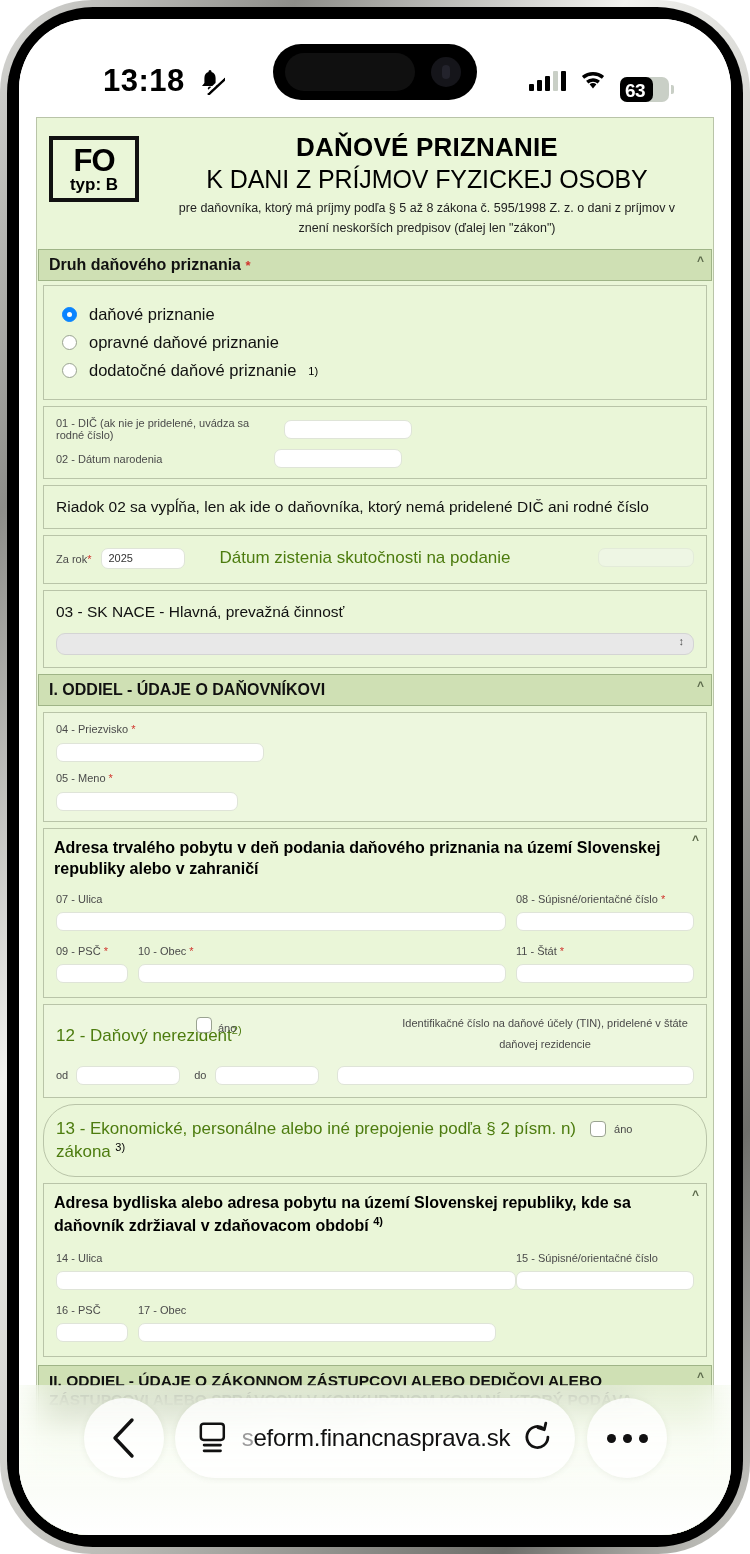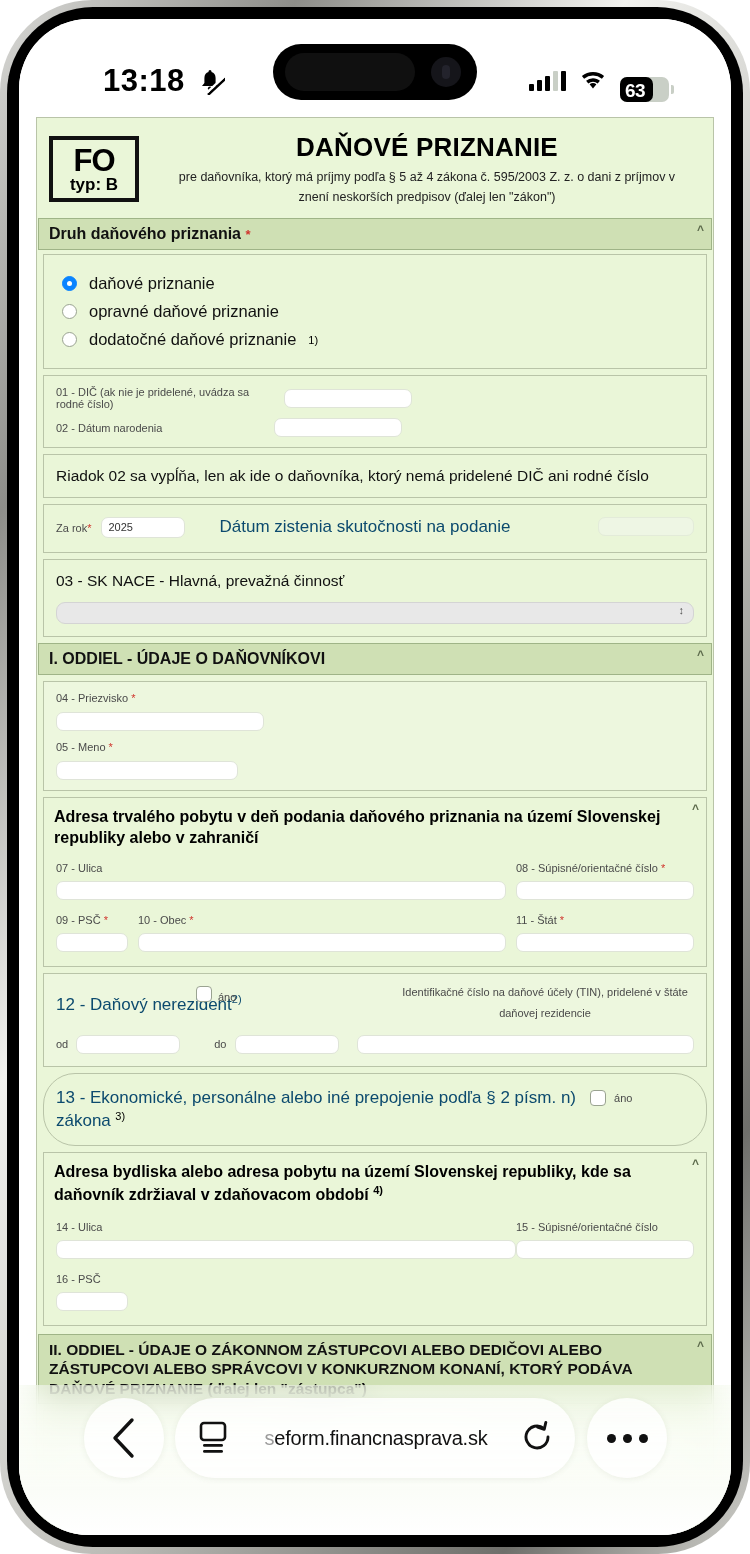--- a/index.html
+++ b/index.html
@@ -99,21 +99,21 @@
     background:#edf7de; border:1px solid #b9c4a8; margin:6px;
     padding:10px 12px; position:relative;
   }
   .flat{ background:#eaf6d8; border:1px solid #b9c4a8; margin:6px; padding:10px 12px; position:relative;}
   .fl{ font-size:11px; color:#4a4a4a; }
   .fl .req{font-size:11px;}
   .inp{
     background:#fff; border:1px solid #dfe4d8; border-radius:7px;
     height:19px; display:block;
   }
-  .big-txt{ font-size:17px; color:#0c4a6e; }
+  .big-txt{ font-size:17px; color:#4d7c0f; }
   .med-txt{ font-size:15.5px; color:#111; }
   .sup{ font-size:11px; vertical-align:super; }
 
   .radio-row{ display:flex; align-items:center; gap:12px; margin:9px 0 9px 6px; }
   .rd{ width:15px; height:15px; border-radius:50%; border:1px solid #9aa391; background:#fff; flex:none;}
   .rd.on{ border:1px solid #0a84ff; background:#0a84ff; position:relative;}
   .rd.on::after{content:"";position:absolute;left:4px;top:4px;width:5px;height:5px;border-radius:50%;background:#fff;}
   .rd-lbl{ font-size:16.5px; color:#111;}
 
   .cb{ width:16px;height:16px;border:1px solid #9aa391;border-radius:4px;background:#fff;display:inline-block;}
@@ -126,21 +126,21 @@
   }
   .glass{
     background:rgba(255,255,255,0.80);
     border-radius:40px;
     box-shadow:0 1px 6px rgba(80,95,60,0.09);
   }
   #back-btn{ position:absolute; left:65px; top:13px; width:80px; height:80px; border-radius:50%;
              display:flex;align-items:center;justify-content:center;}
   #urlbar{ position:absolute; left:156px; top:13px; width:400px; height:80px;
            display:flex;align-items:center;padding:0 22px; gap:14px;}
-  #url-text{ flex:1; text-align:center; font-size:20px; color:#111; letter-spacing:-.2px; white-space:nowrap;}
+  #url-text{ flex:1; text-align:center; font-size:24px; color:#111; letter-spacing:-.2px; white-space:nowrap;}
   #url-text .dim{ color:#9b9b9b; }
   #more-btn{ position:absolute; left:568px; top:13px; width:80px; height:80px; border-radius:50%;
              display:flex;align-items:center;justify-content:center; gap:7px;}
   .dot{width:9px;height:9px;border-radius:50%;background:#111;}
 </style>
 </head>
 <body>
 
 <div id="phone">
   <div id="bezel"></div>
@@ -182,21 +182,22 @@
       <div id="doc">
 
         <div style="padding:14px 12px 14px 12px; display:flex; align-items:flex-start; gap:14px;">
           <div style="border:4px solid #111; width:90px; height:66px; flex:none; margin-top:4px;
                       display:flex; flex-direction:column; align-items:center; justify-content:center; line-height:1;">
             <div style="font-size:31px; font-weight:700; letter-spacing:-1px;">FO</div>
             <div style="font-size:17px; font-weight:700;">typ: B</div>
           </div>
           <div style="flex:1; text-align:center;">
             <div style="font-size:26px; font-weight:700; letter-spacing:.2px;">DAŇOVÉ PRIZNANIE</div>
-            <div style="font-size:12.5px; margin-top:7px; color:#222;">pre daňovníka, ktorý má príjmy podľa § 5 až 4 zákona č. 595/2003 Z. z. o dani z príjmov v</div>
+            <div style="font-size:25px; font-weight:400; letter-spacing:-.1px; margin-top:2px;">K DANI Z PRÍJMOV FYZICKEJ OSOBY</div>
+            <div style="font-size:12.5px; margin-top:7px; color:#222;">pre daňovníka, ktorý má príjmy podľa § 5 až 8 zákona č. 595/1998 Z. z. o dani z príjmov v</div>
             <div style="font-size:12.5px; margin-top:6px; color:#222;">znení neskorších predpisov (ďalej len "zákon")</div>
           </div>
         </div>
 
         <div class="sect-hdr" style="margin:0 1px;">
           <span>Druh daňového priznania</span>
           <span class="req">*</span>
           <span class="caret">^</span>
         </div>
         <div class="flat" style="margin:4px 6px 6px 6px;">
@@ -324,21 +325,21 @@
               <span class="fl" style="position:absolute; left:162px; top:5px;">áno</span>
             </div>
             <div style="flex:1; text-align:center;">
               <div class="fl">Identifikačné číslo na daňové účely (TIN), pridelené v štáte</div>
               <div class="fl" style="margin-top:9px;">daňovej rezidencie</div>
             </div>
           </div>
           <div style="display:flex; align-items:center; gap:8px; margin-top:16px;">
             <span class="fl">od</span>
             <span class="inp" style="width:104px;"></span>
-            <span class="fl" style="margin-left:26px;">do</span>
+            <span class="fl" style="margin-left:6px;">do</span>
             <span class="inp" style="width:104px;"></span>
             <span class="inp" style="flex:1; margin-left:10px;"></span>
           </div>
         </div>
 
         <div class="flat" style="margin:6px; padding:14px 12px;border-radius:32px;">
           <div style="display:flex; align-items:center;">
             <span class="big-txt">13 - Ekonomické, personálne alebo iné prepojenie podľa § 2 písm. n)</span>
             <span class="cb" style="margin-left:14px;"></span>
             <span class="fl" style="margin-left:8px;">áno</span>
@@ -362,20 +363,24 @@
                 <span class="inp" style="margin-top:7px;"></span>
               </div>
               <div style="width:178px;">
                 <div class="fl">15 - Súpisné/orientačné číslo</div>
                 <span class="inp" style="margin-top:7px;"></span>
               </div>
             </div>
             <div style="display:flex; gap:10px; margin-top:14px;">
               <div style="width:72px;">
                 <div class="fl">16 - PSČ</div>
+                <span class="inp" style="margin-top:7px;"></span>
+              </div>
+              <div style="width:358px;">
+                <div class="fl">17 - Obec</div>
                 <span class="inp" style="margin-top:7px;"></span>
               </div>
               <div style="flex:1;"></div>
             </div>
           </div>
         </div>
 
         <div class="sect-hdr small" style="margin:8px 1px 0 1px;">
           <span>II. ODDIEL - ÚDAJE O ZÁKONNOM ZÁSTUPCOVI ALEBO DEDIČOVI ALEBO ZÁSTUPCOVI ALEBO SPRÁVCOVI V KONKURZNOM KONANÍ, KTORÝ PODÁVA DAŇOVÉ PRIZNANIE (ďalej len "zástupca")</span>
           <span class="caret">^</span>

